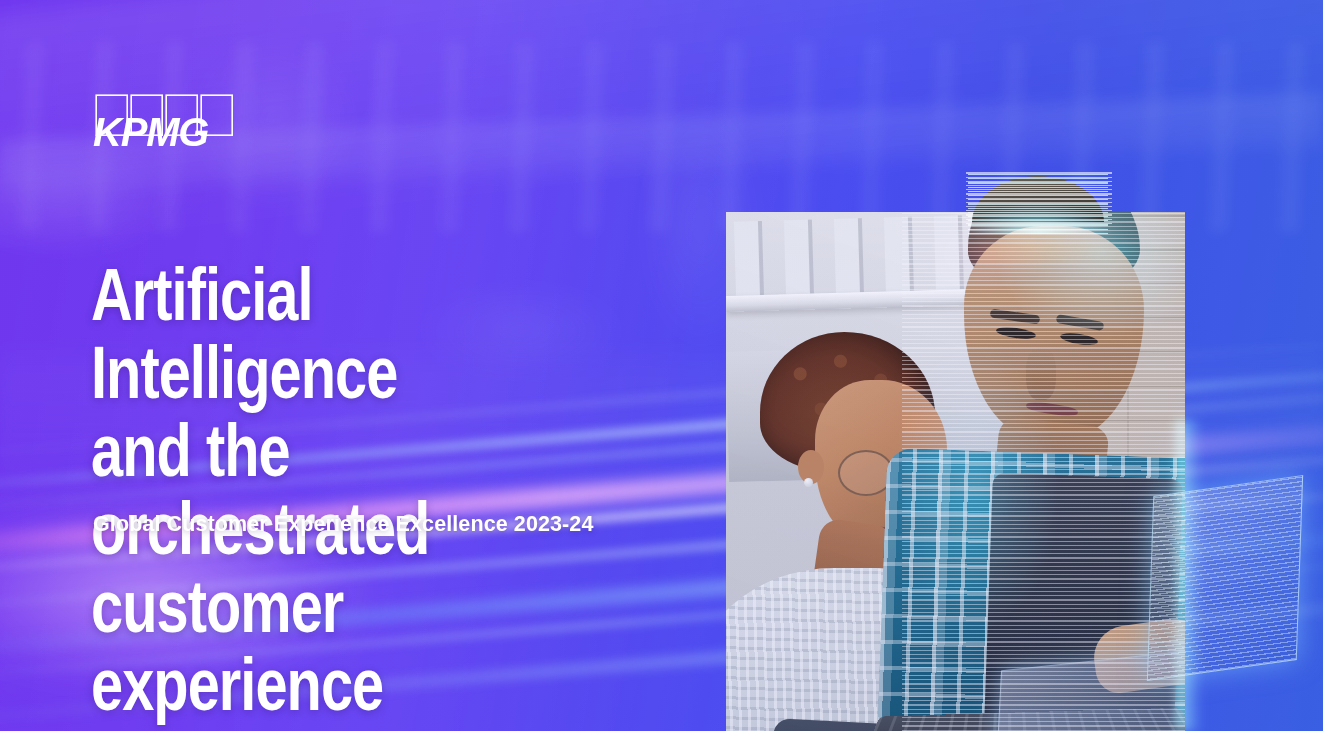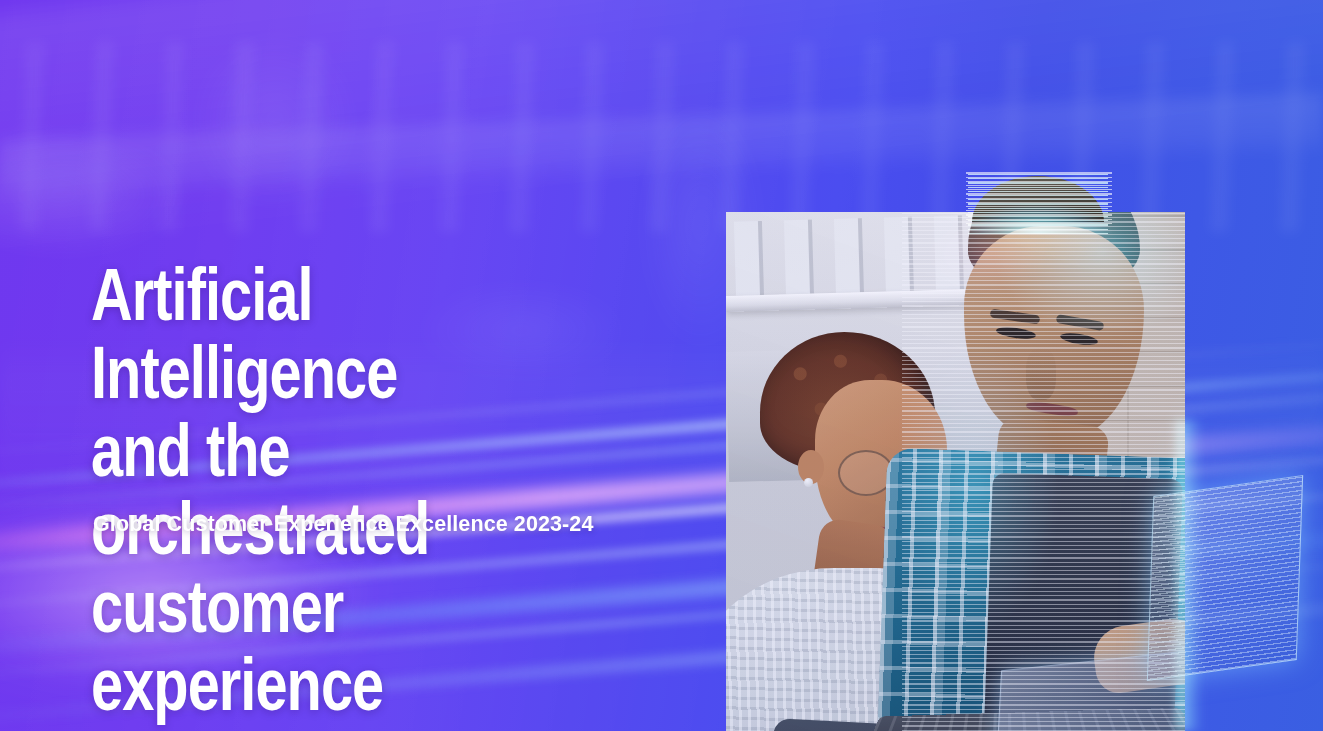--- a/index.html
+++ b/index.html
@@ -545,20 +545,33 @@
       <div class="photo-tint"></div>
     </div>
   </div>
 
   <div class="head-top"></div>
   <div class="head-top-scan"></div>
   <div class="head-halo"></div>
   <div class="lid-overflow"></div>
   <div class="edge-glow"></div>
 
+  <div class="logo">
+    <svg viewBox="0 0 143 58" width="143" height="58" aria-hidden="true">
+      <g fill="none" stroke="#ffffff" stroke-width="1.6">
+        <rect x="3.2" y="1.2" width="31" height="40"></rect>
+        <rect x="38.2" y="1.2" width="31" height="40"></rect>
+        <rect x="73.2" y="1.2" width="31" height="40"></rect>
+        <rect x="108.2" y="1.2" width="31" height="40"></rect>
+      </g>
+      <g fill="#ffffff">
+        <text x="0" y="52" font-family="'Liberation Sans', sans-serif" font-size="40" font-weight="700" font-style="italic" letter-spacing="-1.2">KPMG</text>
+      </g>
+    </svg>
+  </div>
 
   <h1 class="title">Artificial Intelligence
 and the orchestrated
 customer experience</h1>
 
   <p class="subtitle">Global Customer Experience Excellence 2023-24</p>
 
 </div>
 
 </body></html>

